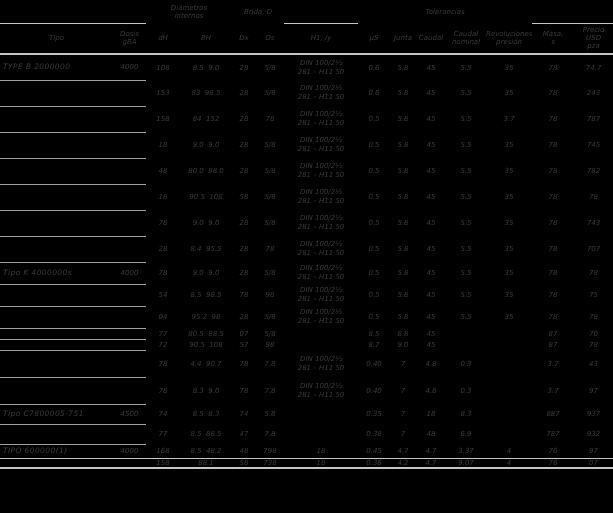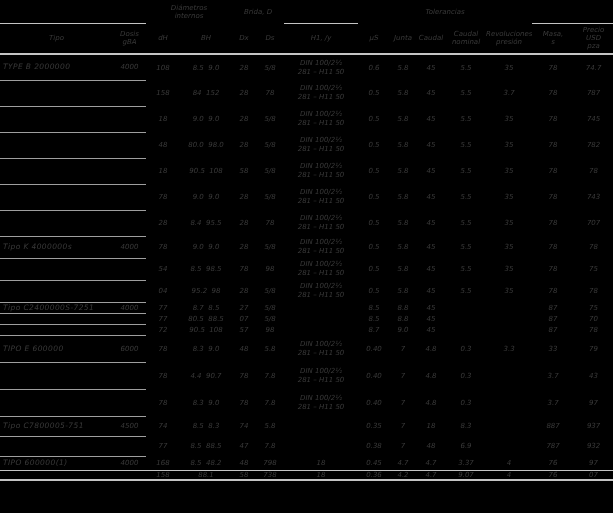--- a/index.html
+++ b/index.html
@@ -108,20 +108,36 @@
           <td>5.8</td>
           <td>45</td>
           <td>5.5</td>
           <td>35</td>
           <td>78</td>
           <td>74.7</td>
         </tr>
         <tr style="height: 26px;">
           <td class="lc c1"></td>
           <td class="lc c2"></td>
+          <td>153</td>
+          <td>83  98.5</td>
+          <td>28</td>
+          <td>5/8</td>
+          <td><span class="l2">DIN 100/2½</span><span class="l2">281 – H11 50</span></td>
+          <td>0.6</td>
+          <td>5.8</td>
+          <td>45</td>
+          <td>5.5</td>
+          <td>35</td>
+          <td>78</td>
+          <td>243</td>
+        </tr>
+        <tr style="height: 26px;">
+          <td class="lc c1"></td>
+          <td class="lc c2"></td>
           <td>158</td>
           <td>84  152</td>
           <td>28</td>
           <td>78</td>
           <td><span class="l2">DIN 100/2½</span><span class="l2">281 – H11 50</span></td>
           <td>0.5</td>
           <td>5.8</td>
           <td>45</td>
           <td>5.5</td>
           <td>3.7</td>
@@ -248,36 +264,20 @@
           <td>28</td>
           <td>5/8</td>
           <td><span class="l2">DIN 100/2½</span><span class="l2">281 – H11 50</span></td>
           <td>0.5</td>
           <td>5.8</td>
           <td>45</td>
           <td>5.5</td>
           <td>35</td>
           <td>78</td>
           <td>78</td>
-        </tr>
-        <tr style="height: 11px;">
-          <td class="lc c1">Tipo C2400000S-7251</td>
-          <td class="lc c2">4000</td>
-          <td>77</td>
-          <td>8.7  8.5</td>
-          <td>27</td>
-          <td>5/8</td>
-          <td></td>
-          <td>8.5</td>
-          <td>8.8</td>
-          <td>45</td>
-          <td></td>
-          <td></td>
-          <td>87</td>
-          <td>75</td>
         </tr>
         <tr style="height: 11px;">
           <td class="lc c1"></td>
           <td class="lc c2"></td>
           <td>77</td>
           <td>80.5  88.5</td>
           <td>07</td>
           <td>5/8</td>
           <td></td>
           <td>8.5</td>
@@ -296,36 +296,20 @@
           <td>57</td>
           <td>98</td>
           <td></td>
           <td>8.7</td>
           <td>9.0</td>
           <td>45</td>
           <td></td>
           <td></td>
           <td>87</td>
           <td>78</td>
-        </tr>
-        <tr style="height: 27px;">
-          <td class="lc c1">TIPO E 600000</td>
-          <td class="lc c2">6000</td>
-          <td>78</td>
-          <td>8.3  9.0</td>
-          <td>48</td>
-          <td>5.8</td>
-          <td><span class="l2">DIN 100/2½</span><span class="l2">281 – H11 50</span></td>
-          <td>0.40</td>
-          <td>7</td>
-          <td>4.8</td>
-          <td>0.3</td>
-          <td>3.3</td>
-          <td>33</td>
-          <td>79</td>
         </tr>
         <tr style="height: 27px;">
           <td class="lc c1"></td>
           <td class="lc c2"></td>
           <td>78</td>
           <td>4.4  90.7</td>
           <td>78</td>
           <td>7.8</td>
           <td><span class="l2">DIN 100/2½</span><span class="l2">281 – H11 50</span></td>
           <td>0.40</td>

